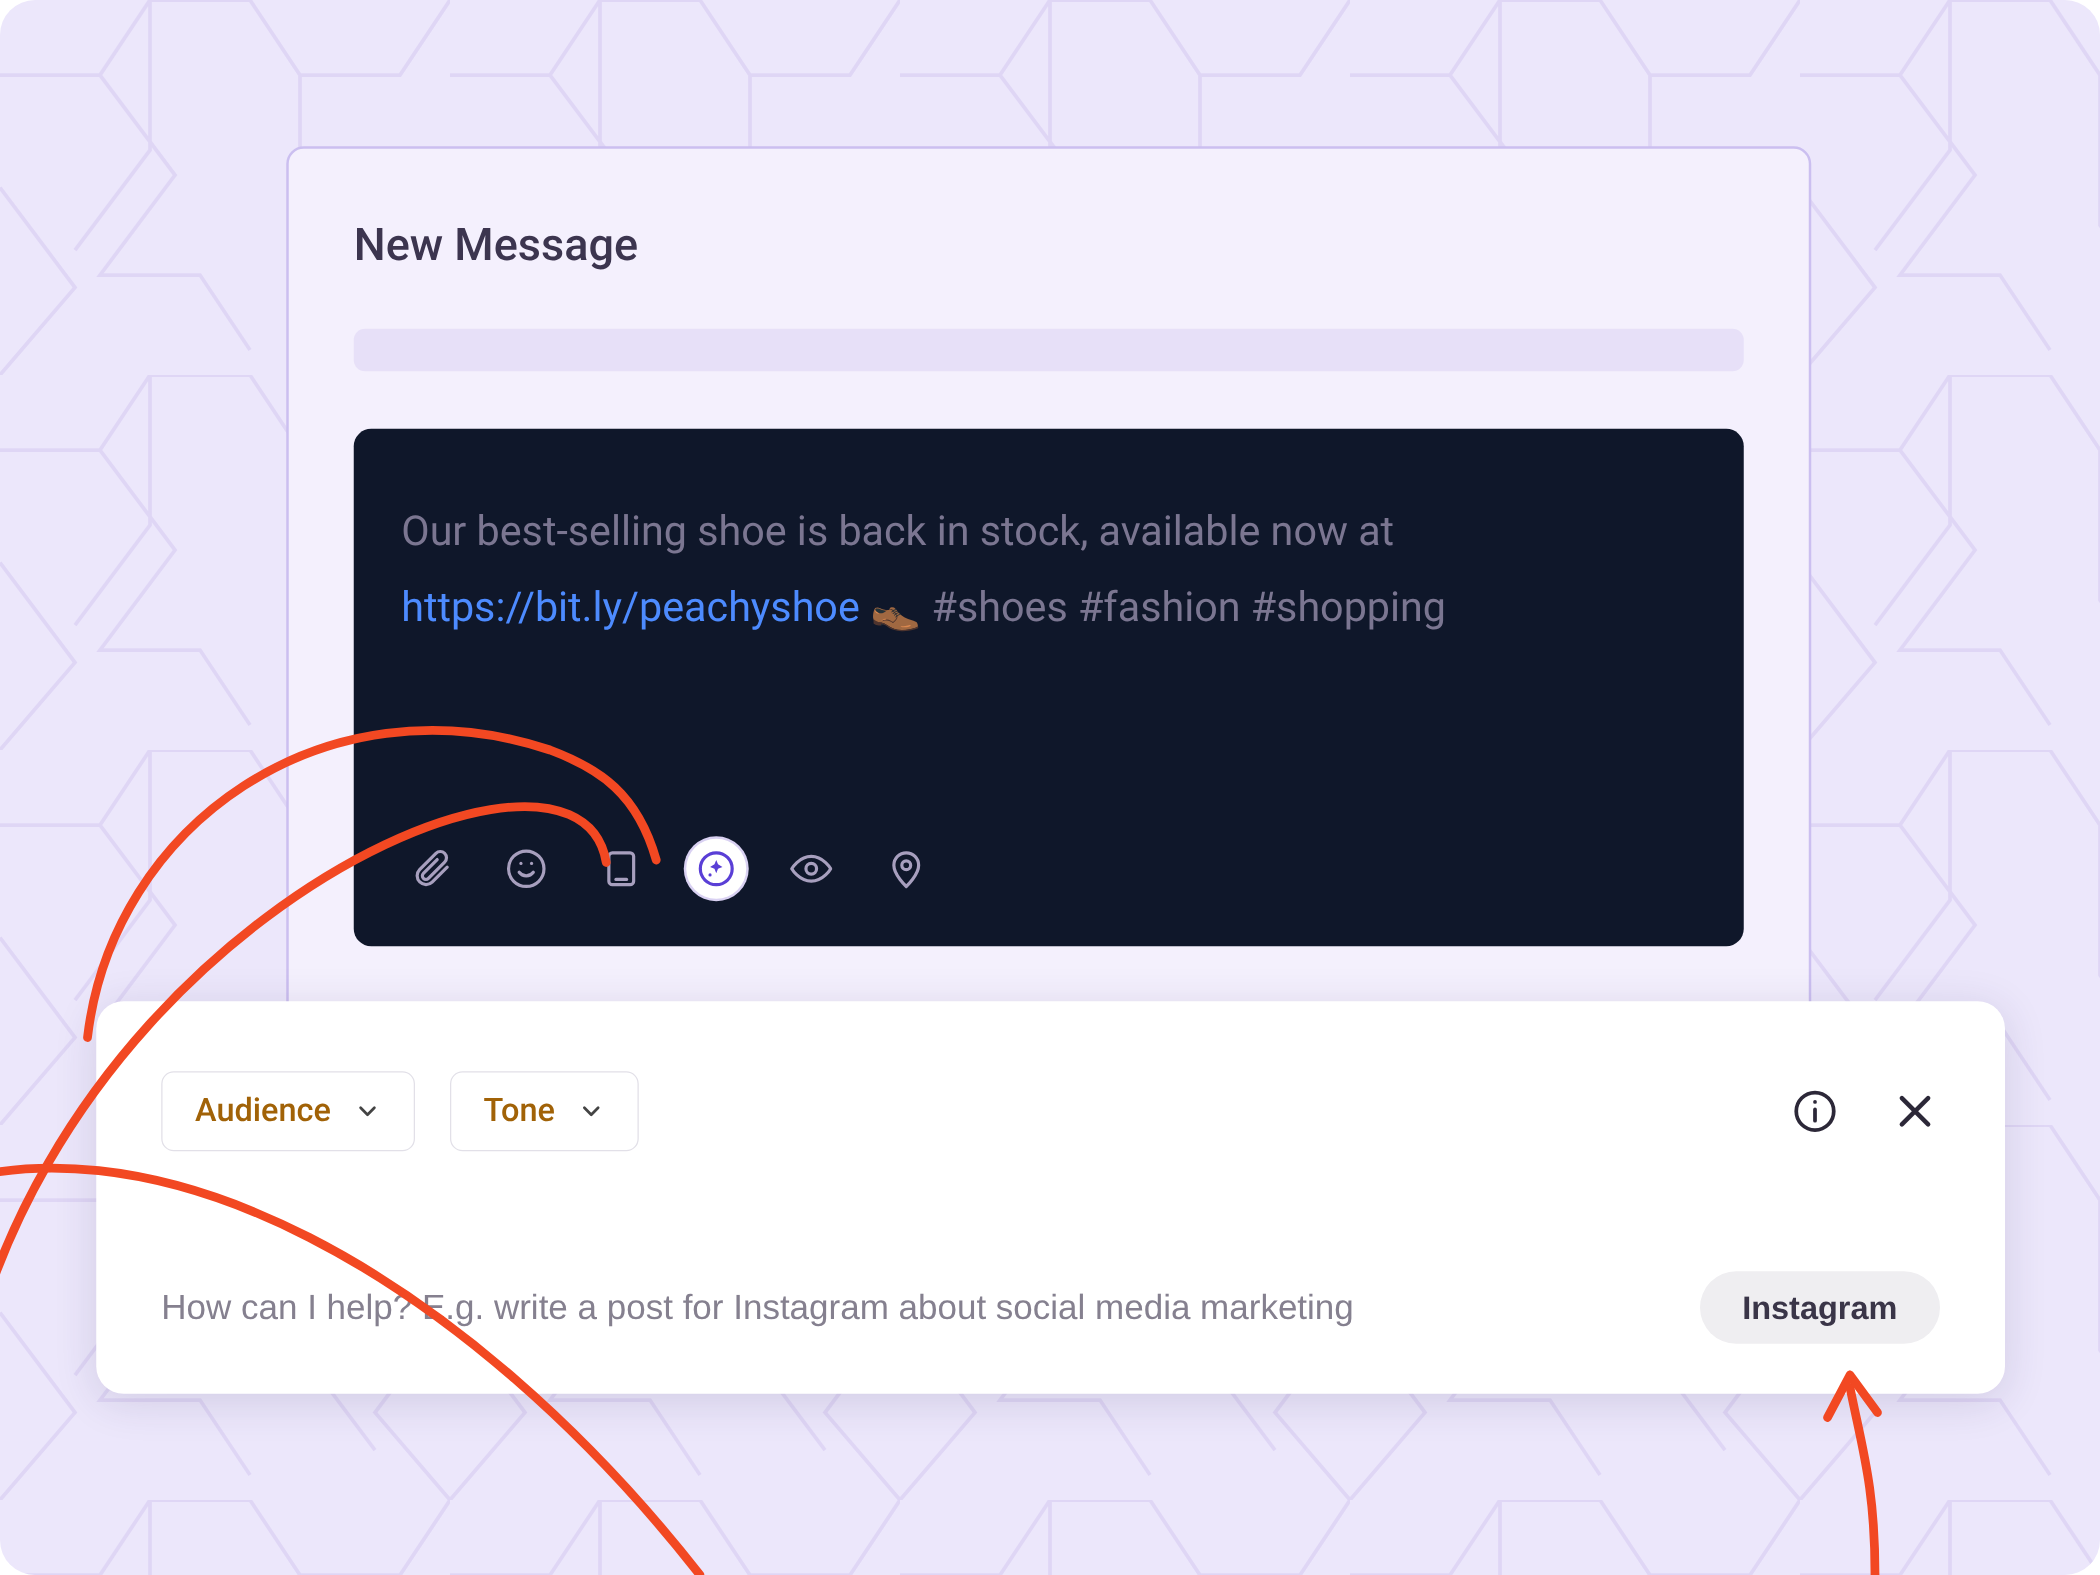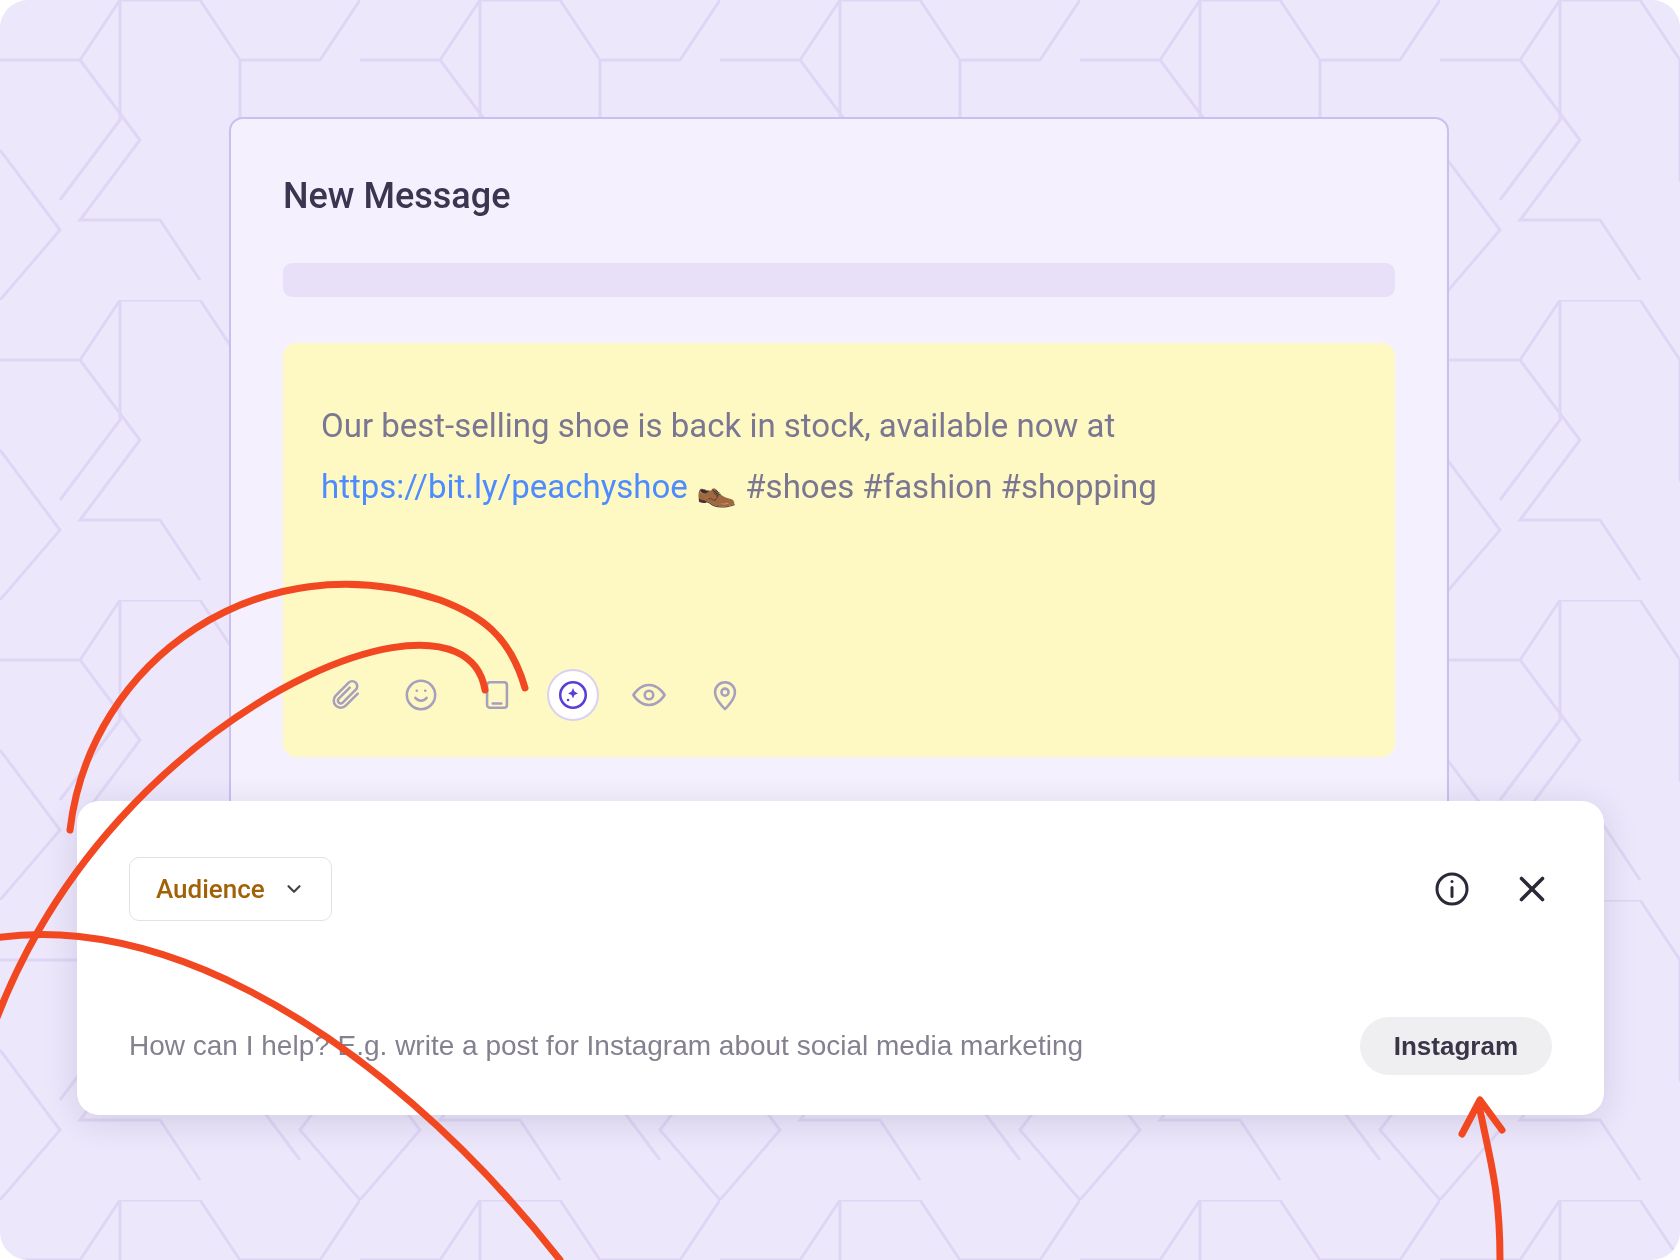--- a/index.html
+++ b/index.html
@@ -39,21 +39,21 @@
   .title-skeleton {
     width: 100%;
     height: 34px;
     background: #e7e0f8;
     border-radius: 9px;
     margin-bottom: 46px;
   }
   .message-body {
     width: 100%;
     height: 414px;
-    background: #fef9c3;
+    background: #0f172a;
     border-radius: 14px;
     padding: 52px 38px 28px 38px;
     position: relative;
   }
   .message-text {
     font-size: 33px;
     line-height: 1.85;
     color: #7b7691;
     font-weight: 400;
   }
@@ -228,20 +228,26 @@
   </div>
 
   <div class="ai-panel">
     <div class="ai-top-row">
       <div class="dropdown">
         <span>Audience</span>
         <svg viewBox="0 0 24 24" fill="none" stroke="currentColor" stroke-width="2.4" stroke-linecap="round" stroke-linejoin="round">
             <polyline points="6 9 12 15 18 9"></polyline>
           </svg>
       </div>
+      <div class="dropdown">
+        <span>Tone</span>
+        <svg viewBox="0 0 24 24" fill="none" stroke="currentColor" stroke-width="2.4" stroke-linecap="round" stroke-linejoin="round">
+            <polyline points="6 9 12 15 18 9"></polyline>
+          </svg>
+      </div>
       <div class="ai-top-right">
         <div class="icon-btn">
           <svg viewBox="0 0 24 24" fill="none" stroke="currentColor" stroke-width="2" stroke-linecap="round" stroke-linejoin="round">
               <circle cx="12" cy="12" r="10"></circle>
               <line x1="12" y1="11" x2="12" y2="17"></line>
               <line x1="12" y1="7" x2="12.01" y2="7"></line>
             </svg>
         </div>
         <div class="icon-btn">
           <svg viewBox="0 0 24 24" fill="none" stroke="currentColor" stroke-width="2.4" stroke-linecap="round" stroke-linejoin="round">

